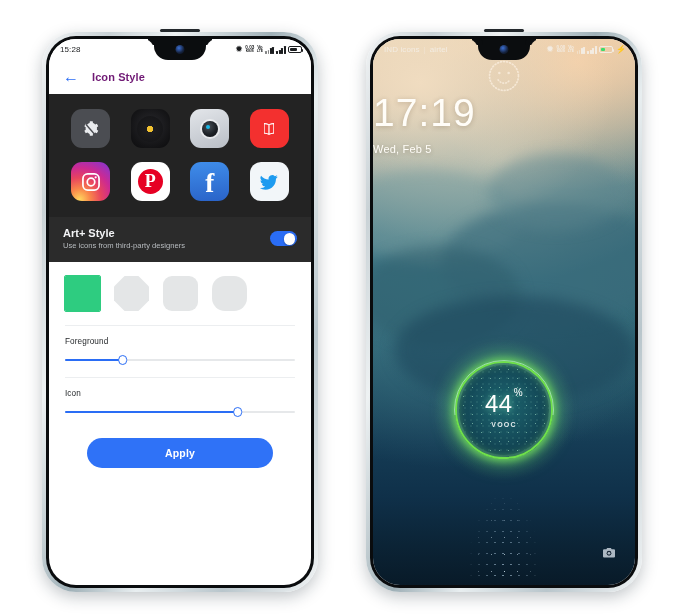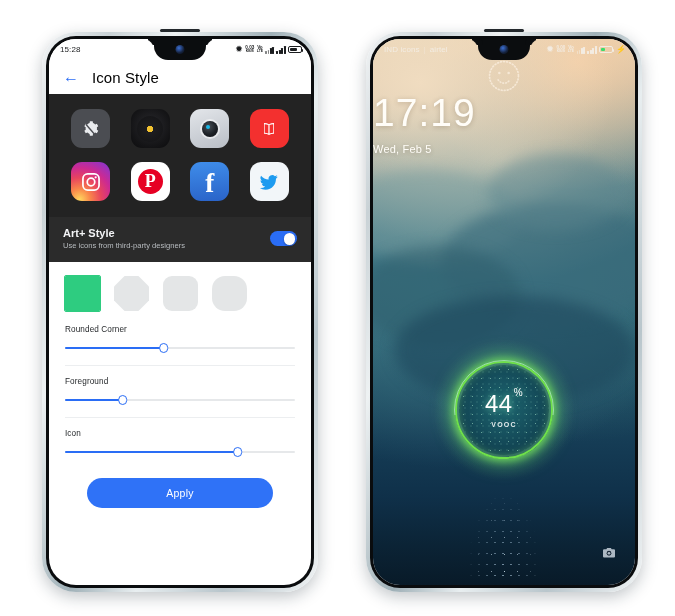--- a/index.html
+++ b/index.html
@@ -69,21 +69,21 @@
   .batt u{display:block;height:100%;background:currentColor;border-radius:1px;text-decoration:none;}
   .bolt{color:#3ddc6b;font-size:8px;margin-left:.5px;line-height:1;}
 
   
   #sb-left-phone{background:#ffffff;color:#1b1d1f;}
 
   
   .apphdr{height:34px;display:flex;align-items:center;gap:13px;padding:0 14px;
           background:#fff;box-sizing:border-box;}
   .back-arrow{color:#2a6df5;font-size:16px;line-height:1;font-weight:400;}
-  .apphdr h1{margin:0;font-size:15px;font-weight:400;color:#000000;letter-spacing:.1px;}
+  .apphdr h1{margin:0;font-size:11px;font-weight:700;color:#701a75;letter-spacing:.1px;}
 
   
   .preview{background:#232323;padding:15px 12px 16px;}
   .icon-grid{display:grid;grid-template-columns:repeat(4,1fr);
              row-gap:14px;justify-items:center;}
   .app-ico{width:39px;height:39px;border-radius:11px;position:relative;
            display:flex;align-items:center;justify-content:center;overflow:hidden;}
 
   .ico-settings{background:#4b4d52;}
   .ico-settings svg{width:21px;height:21px;}
@@ -135,21 +135,21 @@
   .track .rail{position:absolute;top:4.2px;left:0;right:0;height:1.4px;background:#e6e8ea;border-radius:1px;}
   .track .fill{position:absolute;top:4.2px;left:0;height:1.4px;background:#2a6df5;border-radius:1px;}
   .track .thumb{position:absolute;top:0;width:9.6px;height:9.6px;border-radius:50%;
                 background:#fff;border:1.8px solid #2a6df5;box-sizing:border-box;
                 transform:translateX(-4.8px);}
   .divider{height:1px;background:#eceef0;margin:12px 0 11px;}
 
   .applywrap{padding:10px 22px 0;}
   .apply-btn{height:30px;border-radius:15px;background:#2f72f7;color:#fff;
              display:flex;align-items:center;justify-content:center;
-             font-size:10.5px;font-weight:400;letter-spacing:.2px;}
+             font-size:10.5px;font-weight:700;letter-spacing:.2px;}
 
   
   .lock{position:absolute;inset:0;overflow:hidden;
         background:
           radial-gradient(120% 46% at 18% 8%, #f0dcc0 0%, rgba(240,220,192,0) 62%),
           radial-gradient(90% 34% at 78% 4%, #f3cfa8 0%, rgba(243,207,168,0) 70%),
           radial-gradient(95% 30% at 50% 22%, rgba(186,195,182,.75) 0%, rgba(186,195,182,0) 75%),
           radial-gradient(130% 48% at 30% 44%, #3e7786 0%, rgba(62,119,134,0) 72%),
           radial-gradient(120% 50% at 74% 36%, #2f6472 0%, rgba(47,100,114,0) 76%),
           linear-gradient(180deg,
@@ -334,28 +334,20 @@
 
         <div class="panel">
 
           <div class="swatches">
             <div class="sw sel"></div>
             <div class="sw oct"></div>
             <div class="sw r1"></div>
             <div class="sw r2"></div>
           </div>
 
-          <div class="slider-block">
-            <div class="slider-label">Rounded Corner</div>
-            <div class="track">
-              <div class="rail"></div>
-              <div class="fill" style="width:43%"></div>
-              <div class="thumb" style="left:43%"></div>
-            </div>
-          </div>
           <div class="divider"></div>
 
           <div class="slider-block">
             <div class="slider-label">Foreground</div>
             <div class="track">
               <div class="rail"></div>
               <div class="fill" style="width:25%"></div>
               <div class="thumb" style="left:25%"></div>
             </div>
           </div>

